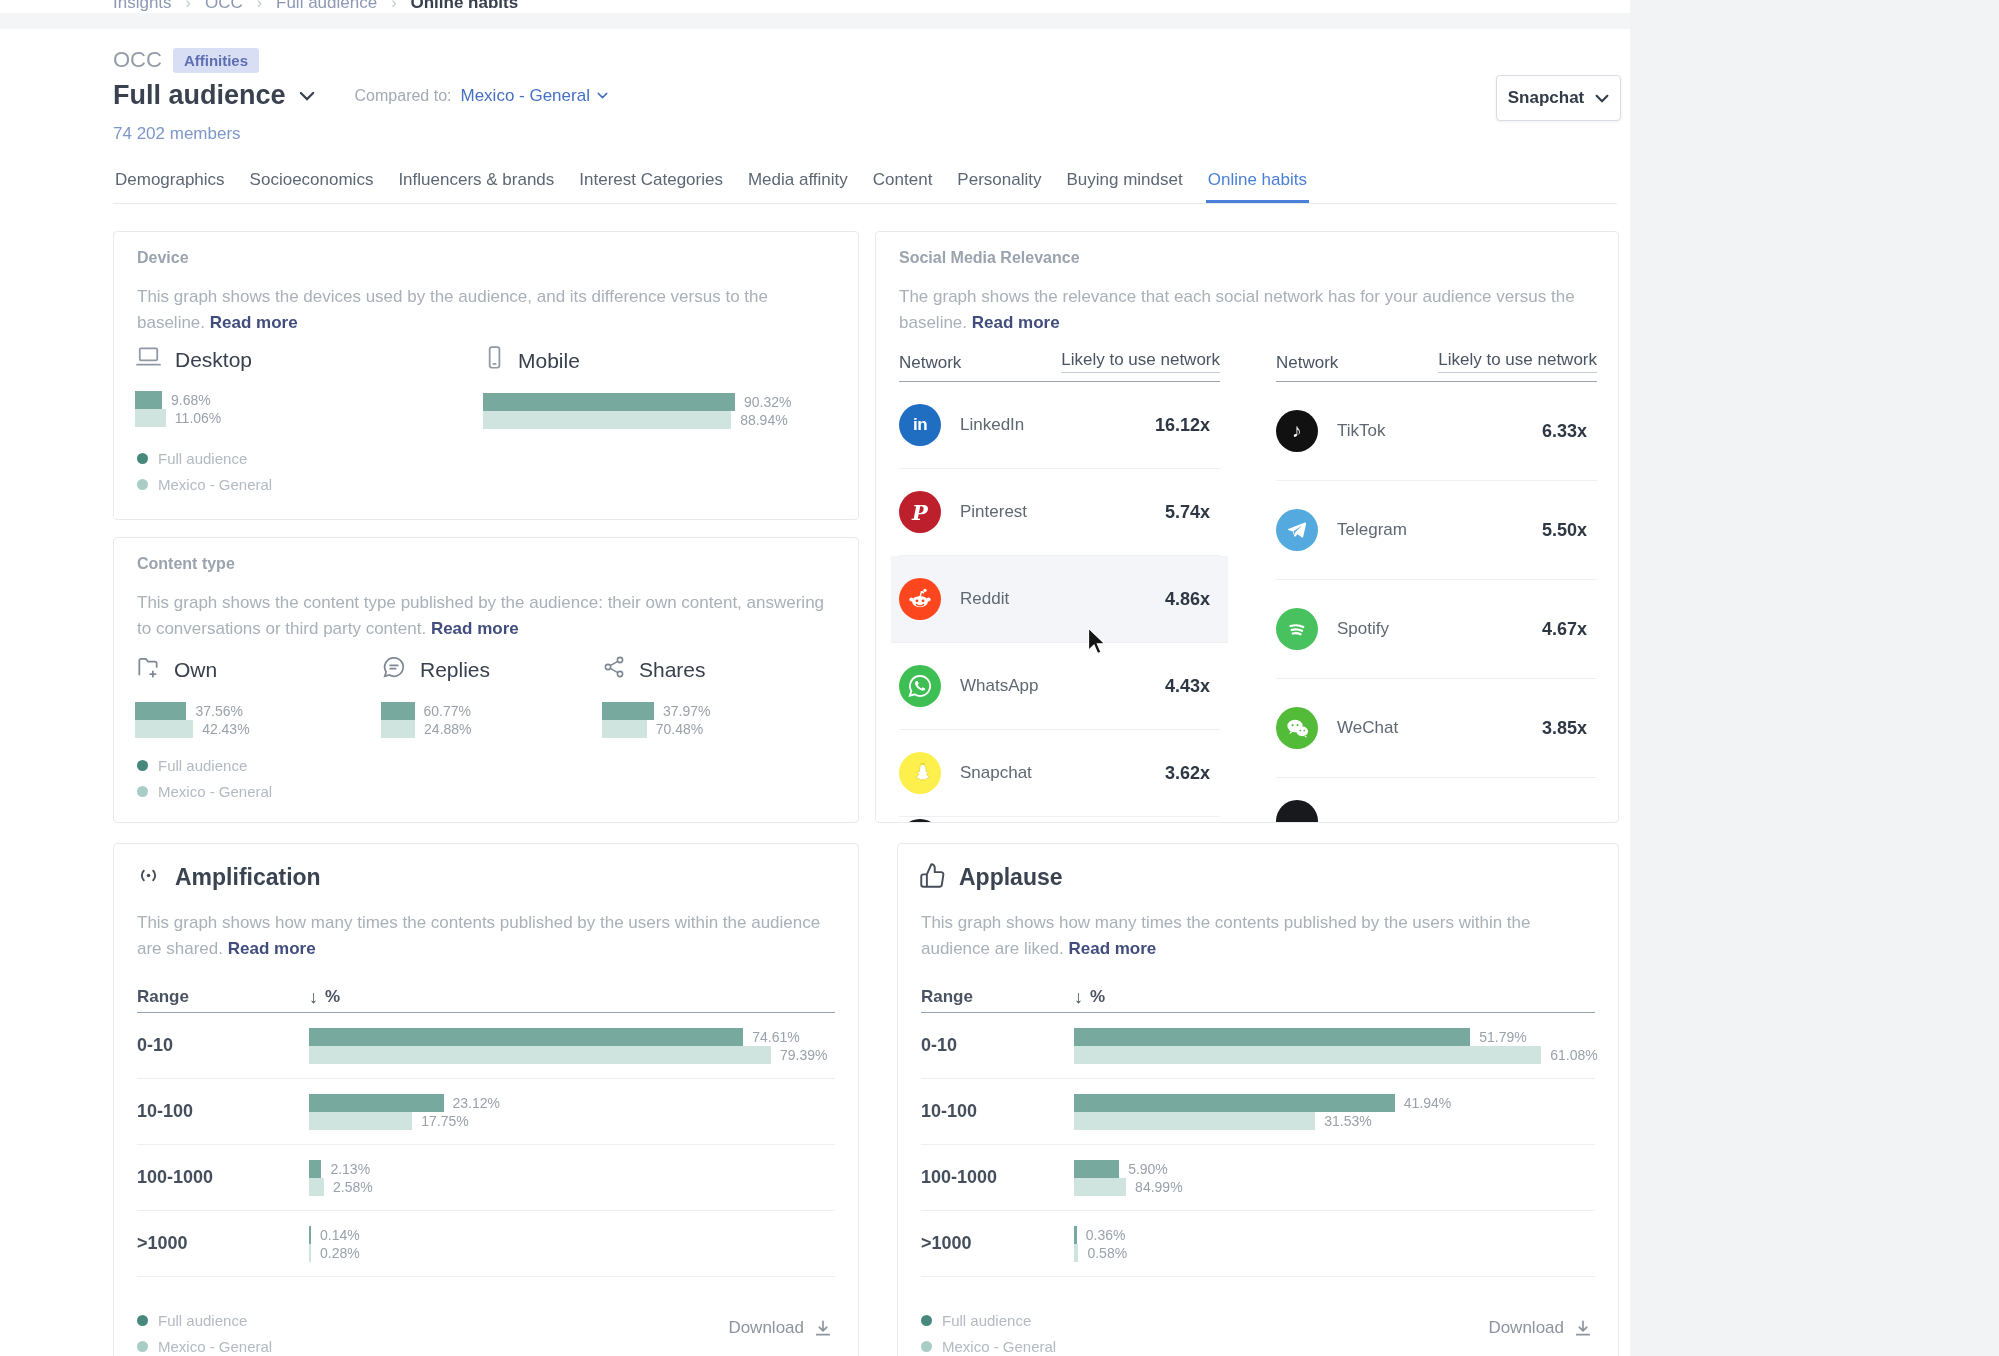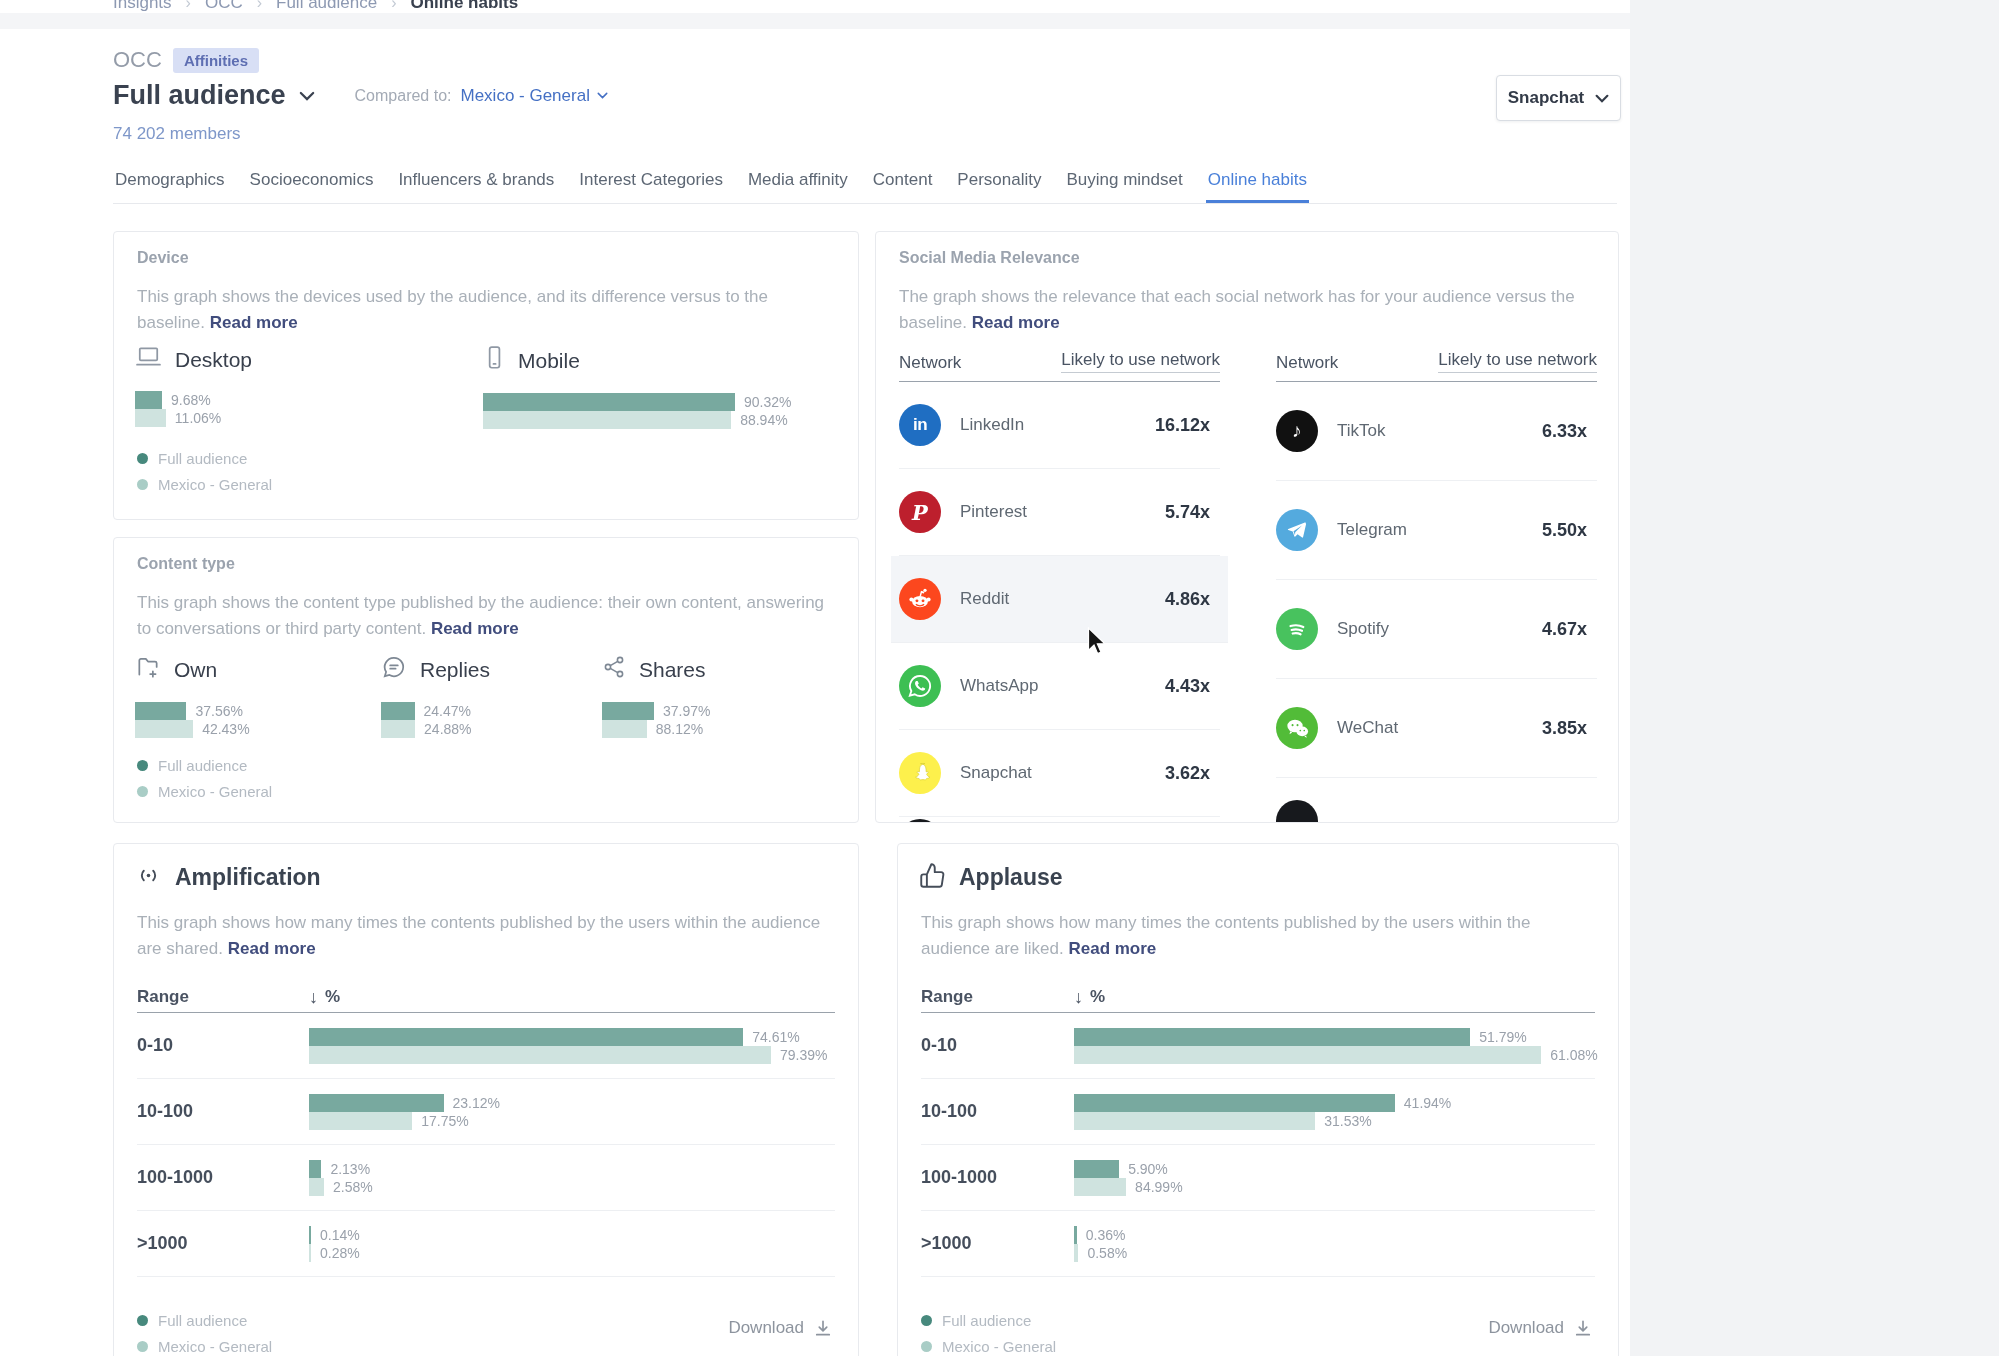--- a/index.html
+++ b/index.html
@@ -245,21 +245,21 @@
         <svg width="26" height="26" viewBox="0 0 24 24" fill="none" stroke="#7e8894" stroke-width="1.6" stroke-linecap="round">
             <path d="M12 3.5a8.5 8.5 0 1 1-4.2 15.9L3.5 20.5l1.2-4A8.5 8.5 0 0 1 12 3.5z"></path>
             <path d="M8.5 10.5h7M8.5 13.5h5"></path>
           </svg>
       </span>
       <span>Replies</span>
     </div>
     <div class="bars">
       <div class="bar-row">
           <div class="bar bar-full" style="width: 33.5239px;"></div>
-          <span class="bar-label">24.47%</span>
+          <span class="bar-label">60.77%</span>
         </div>
       <div class="bar-row">
           <div class="bar bar-base" style="width: 34.0856px;"></div>
           <span class="bar-label">24.88%</span>
         </div>
     </div>
   </div>
   <div class="group" style="left:488px;top:116px;">
     <div class="g-head">
       <span>
@@ -272,21 +272,21 @@
       </span>
       <span>Shares</span>
     </div>
     <div class="bars">
       <div class="bar-row">
           <div class="bar bar-full" style="width: 52.0189px;"></div>
           <span class="bar-label">37.97%</span>
         </div>
       <div class="bar-row">
           <div class="bar bar-base" style="width: 44.7853px;"></div>
-          <span class="bar-label">88.12%</span>
+          <span class="bar-label">70.48%</span>
         </div>
     </div>
   </div>
   <div class="legend" style="top:219px;">
     <div class="legend-item">
         <span class="dot dot-full"></span>
         <span>Full audience</span>
       </div>
     <div class="legend-item">
         <span class="dot dot-base"></span>

